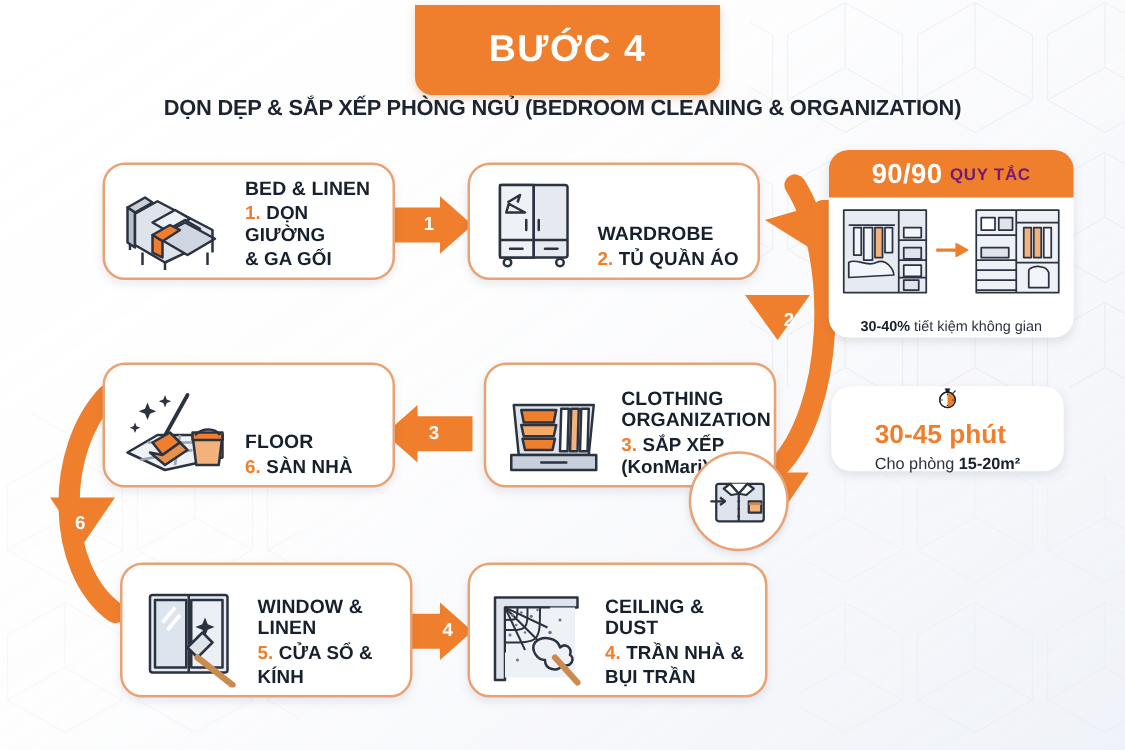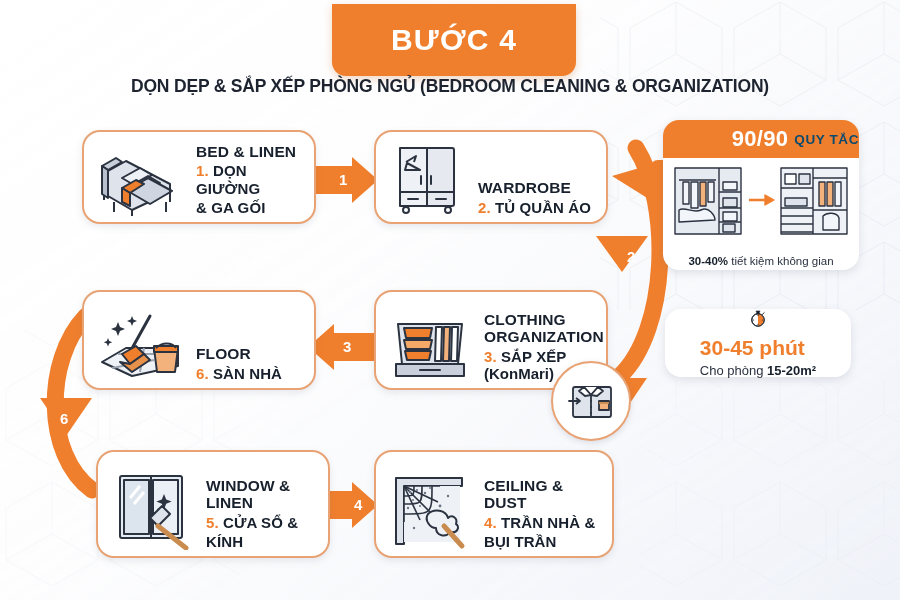--- a/index.html
+++ b/index.html
@@ -46,24 +46,24 @@
   .num{color:#f07f2d;}
   .sub-small{font-size:15px;font-weight:bold;color:#17202c;line-height:1.15;}
 
   
   .panel90{
     position:absolute;left:663px;top:120px;width:196px;height:150px;
     background:#fff;border-radius:16px;box-shadow:0 3px 8px rgba(90,100,120,.16);
     overflow:hidden;
   }
   .panel90 .hd{
-    height:38px;background:#f07f2d;display:flex;align-items:center;justify-content:flex-end;gap:6px;
+    height:38px;background:#f07f2d;display:flex;align-items:center;justify-content:center;gap:6px;
   }
   .panel90 .hd .big{color:#fff;font-size:22px;font-weight:bold;letter-spacing:.3px;}
-  .panel90 .hd .small{color:#0c4a6e;font-size:13.5px;font-weight:bold;letter-spacing:.6px;}
+  .panel90 .hd .small{color:#701a75;font-size:13.5px;font-weight:bold;letter-spacing:.6px;}
   .panel90 .body{padding:6px 8px 4px;}
   .panel90 .cap{
     text-align:center;font-size:11.5px;color:#2b3240;margin-top:13px;
   }
   .panel90 .cap b{color:#17202c;}
 
   .paneltime{
     position:absolute;left:665px;top:309px;width:186px;height:68px;
     background:#fff;border-radius:16px;box-shadow:0 3px 8px rgba(90,100,120,.16);
     display:flex;align-items:center;padding:0 10px;box-sizing:border-box;gap:9px;flex-direction:column;
@@ -204,21 +204,21 @@
     </div>
     <div class="txt">
       <div class="en">WARDROBE</div>
       <div class="vi">
         <span class="num">2.</span>
         <span>TỦ QUẦN ÁO</span>
       </div>
     </div>
   </div>
 
-  <div class="card" style="left:374px;top:290px;width:234px;height:100px;">
+  <div class="card" style="left:387px;top:290px;width:234px;height:100px;">
     <div class="ico">
       <svg width="92" height="76" viewBox="0 0 92 76">
         <g stroke="#2b3240" stroke-width="2" stroke-linejoin="round">
           <path d="M14 18 L78 18 L74 58 L18 58 Z" fill="#dfe4ec"></path>
           <path d="M20 22 L48 22 L46 32 L22 32 Z" fill="#f07f2d"></path>
           <path d="M20 34 L48 34 L46 43 L22 43 Z" fill="#f5a968"></path>
           <path d="M21 45 L47 45 L45 54 L23 54 Z" fill="#f07f2d"></path>
           <path d="M52 21 L58 21 L57 55 L51 55 Z" fill="#fff"></path>
           <path d="M60 21 L66 21 L65 55 L59 55 Z" fill="#f3b27c"></path>
           <path d="M68 21 L74 21 L73 55 L67 55 Z" fill="#fff"></path>

